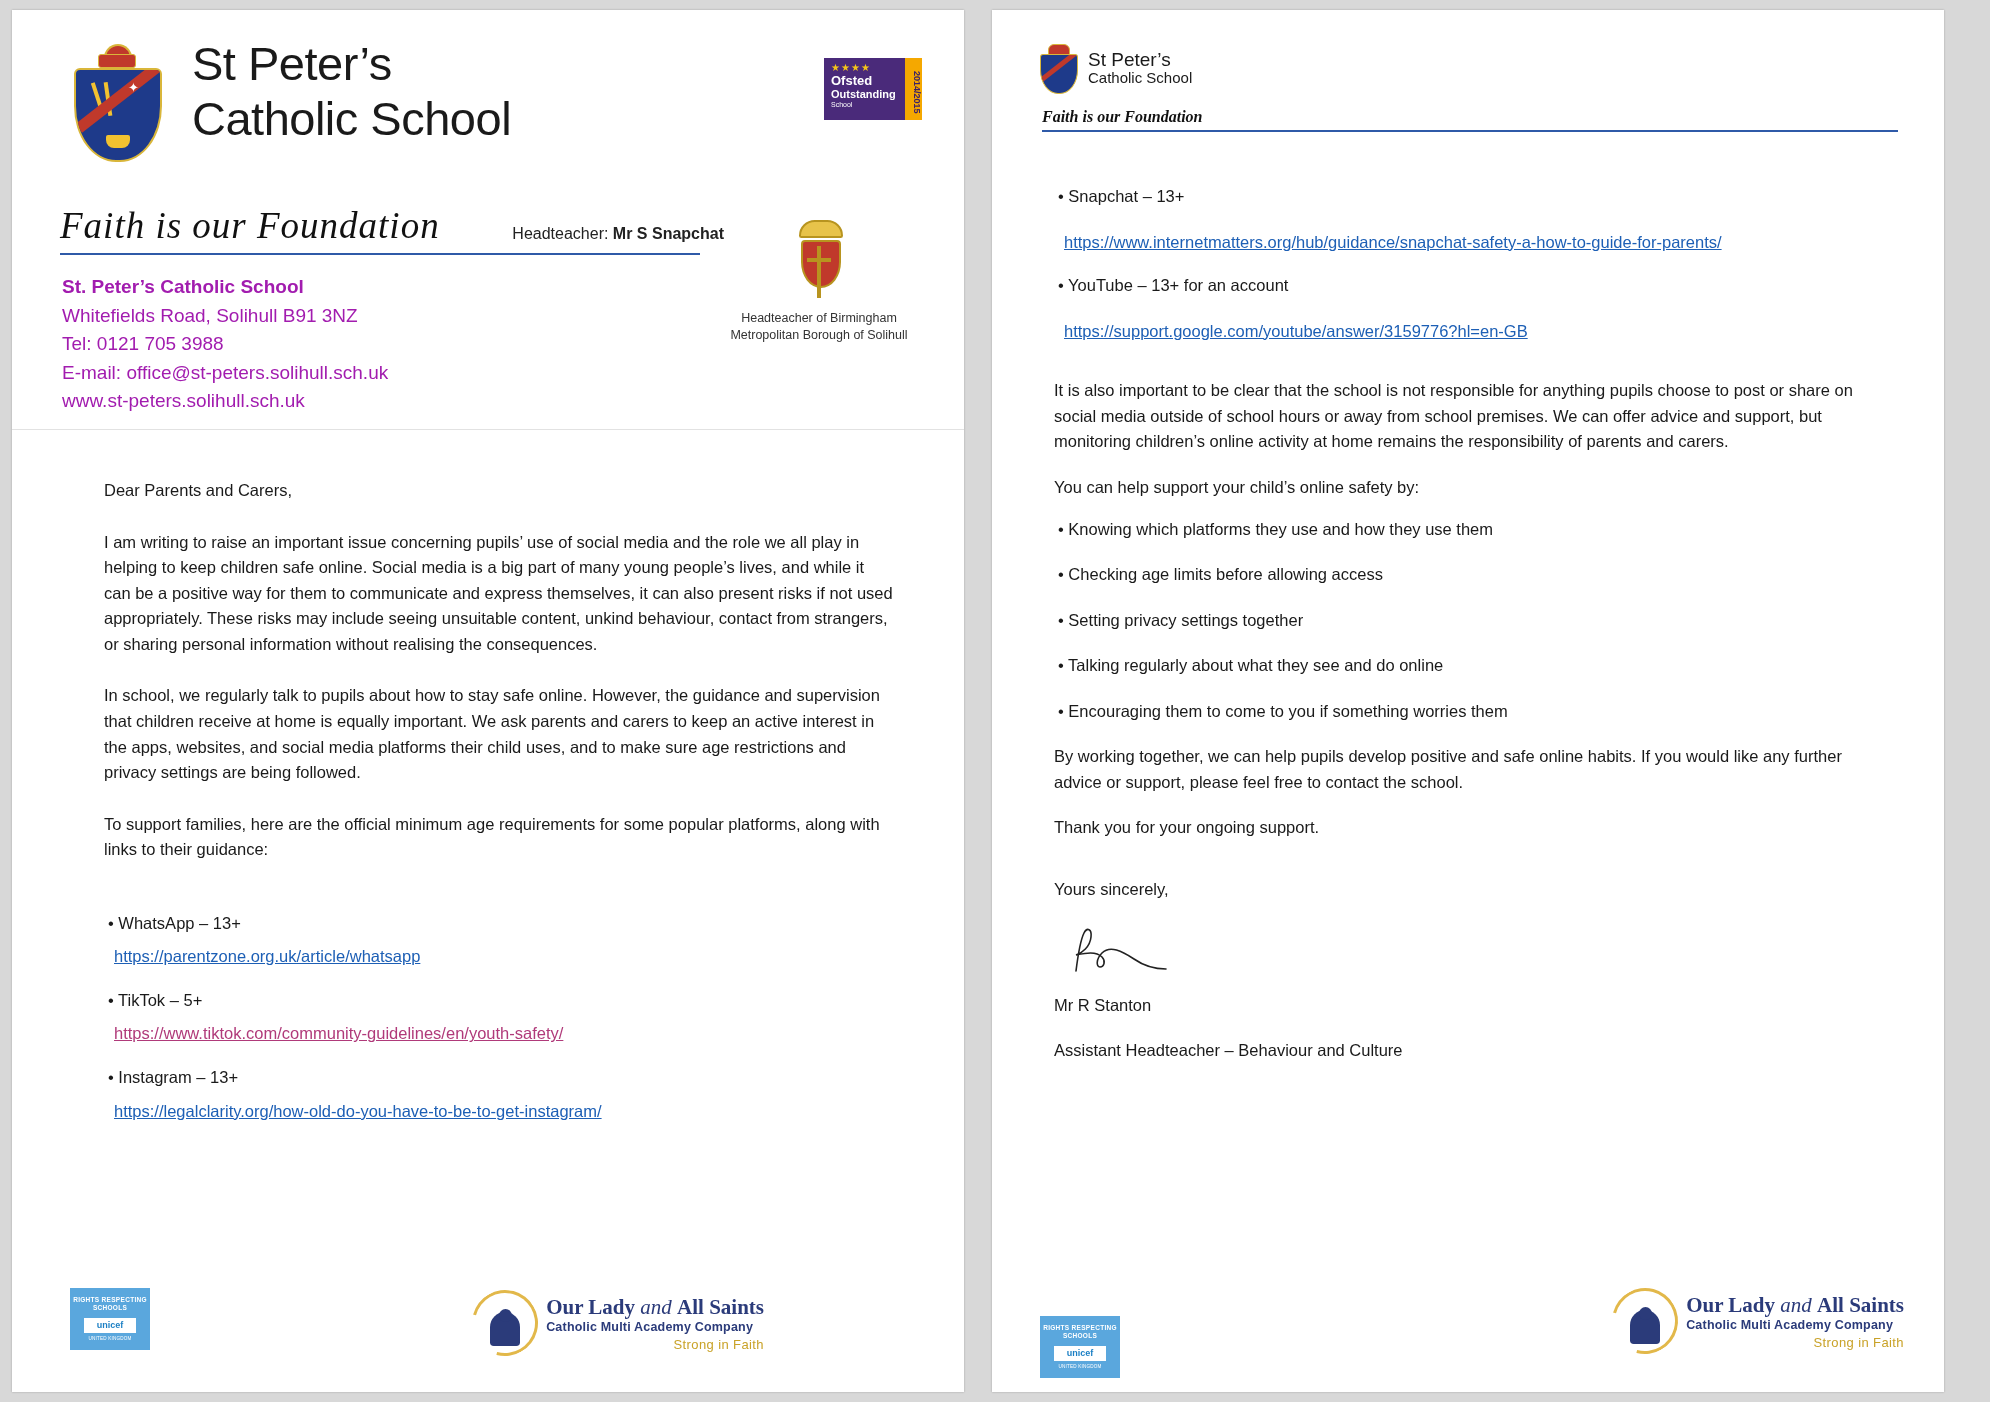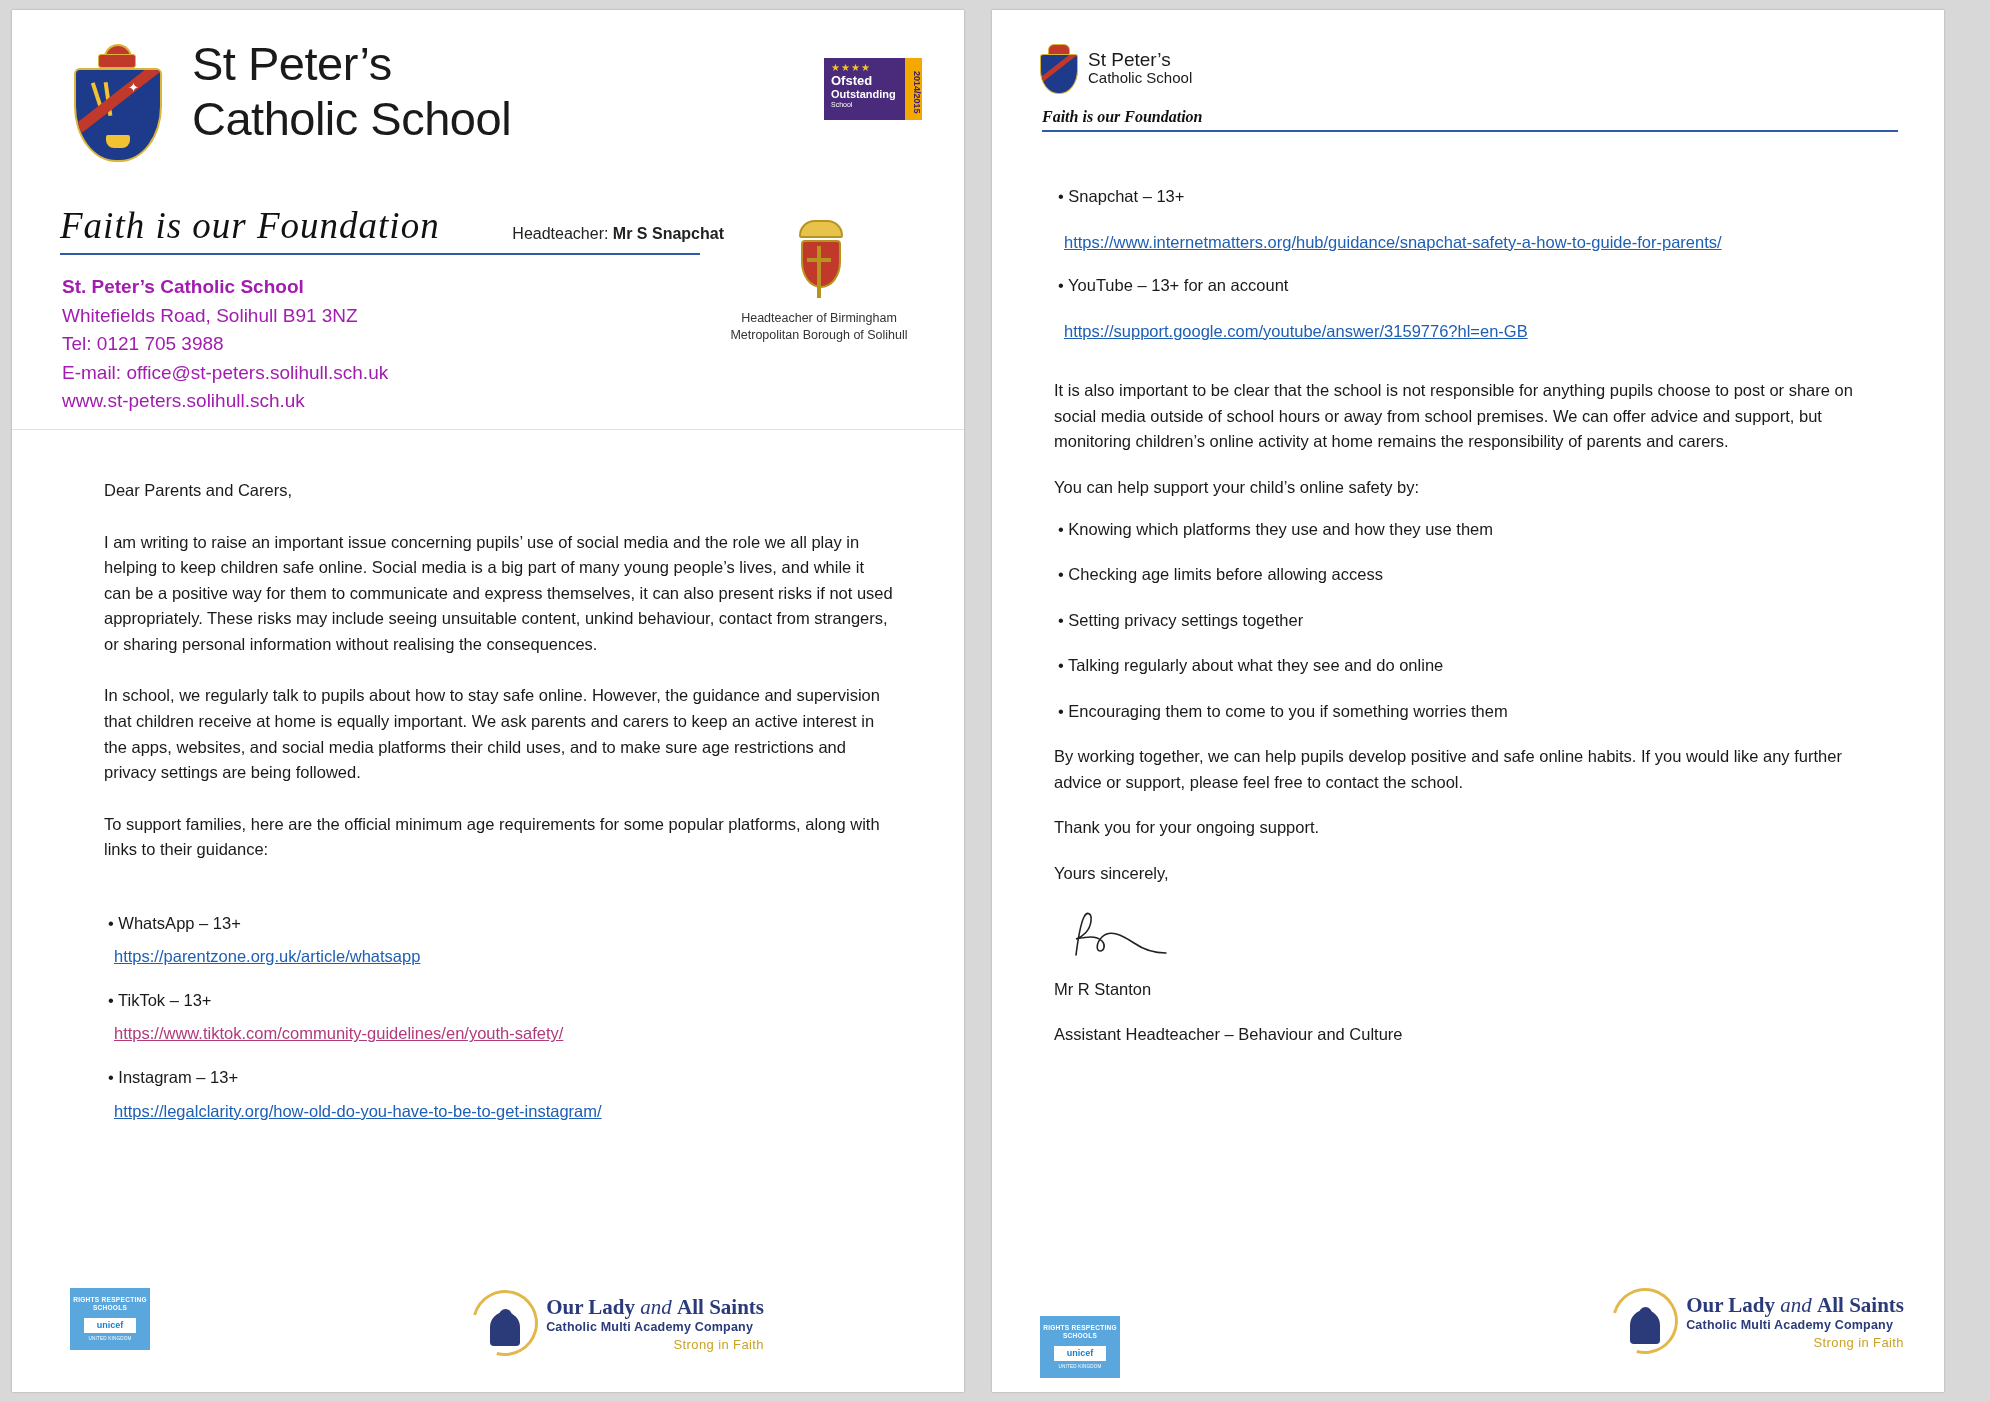--- a/index.html
+++ b/index.html
@@ -483,21 +483,21 @@
       <p>To support families, here are the official minimum age requirements for some popular platforms, along with links to their guidance:</p>
 
       <div class="gap-lg"></div>
 
       <ul class="bullet-list">
         <li>• WhatsApp – 13+</li>
       </ul>
       <a class="link" href="#">https://parentzone.org.uk/article/whatsapp</a>
 
       <ul class="bullet-list">
-        <li>• TikTok – 13+</li>
+        <li>• TikTok – 5+</li>
       </ul>
       <a class="link magenta" href="#">https://www.tiktok.com/community-guidelines/en/youth-safety/</a>
 
       <ul class="bullet-list">
         <li>• Instagram – 13+</li>
       </ul>
       <a class="link" href="#">https://legalclarity.org/how-old-do-you-have-to-be-to-get-instagram/</a>
     </div>
 
     <div class="footer-1">
@@ -563,21 +563,21 @@
         <li>• Knowing which platforms they use and how they use them</li>
         <li>• Checking age limits before allowing access</li>
         <li>• Setting privacy settings together</li>
         <li>• Talking regularly about what they see and do online</li>
         <li>• Encouraging them to come to you if something worries them</li>
       </ul>
 
       <p>By working together, we can help pupils develop positive and safe online habits. If you would like any further advice or support, please feel free to contact the school.</p>
 
       <p class="sign-off">Thank you for your ongoing support.</p>
-      <p style="margin-top:20px">Yours sincerely,</p>
+      <p style="margin-top:36px">Yours sincerely,</p>
 
       <div class="sig">
         <svg width="120" height="52" viewBox="0 0 120 52">
           <path d="M14 46 C16 30, 18 16, 22 8 C25 2, 30 4, 29 12 C28 22, 20 28, 14 30 C24 28, 34 26, 40 32 C44 36, 42 42, 38 42 C34 42, 34 34, 40 28 C48 20, 60 26, 72 34 C82 41, 92 44, 104 44" fill="none" stroke="#222" stroke-width="1.6" stroke-linecap="round"></path>
         </svg>
       </div>
 
       <p class="name-line">Mr R Stanton</p>
       <p>Assistant Headteacher – Behaviour and Culture</p>
     </div>

